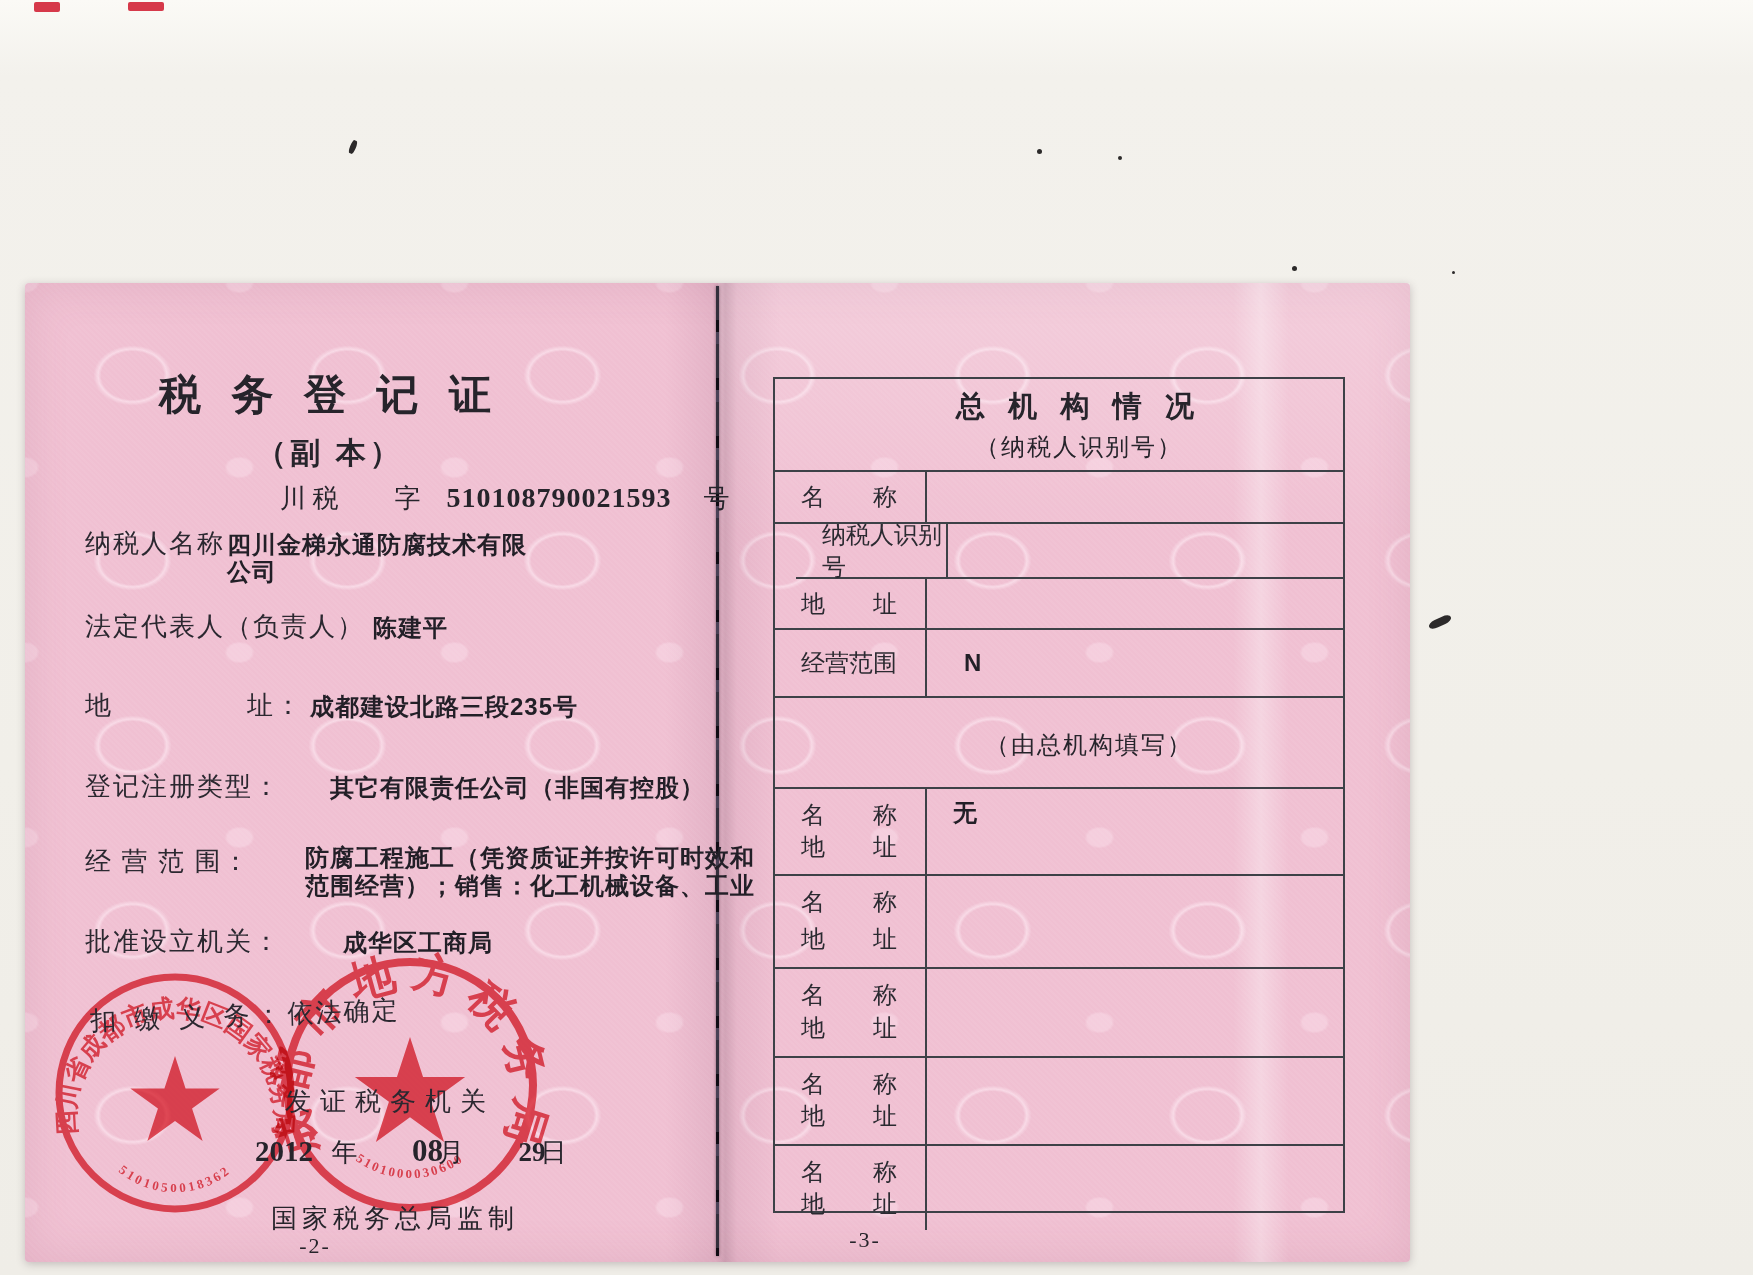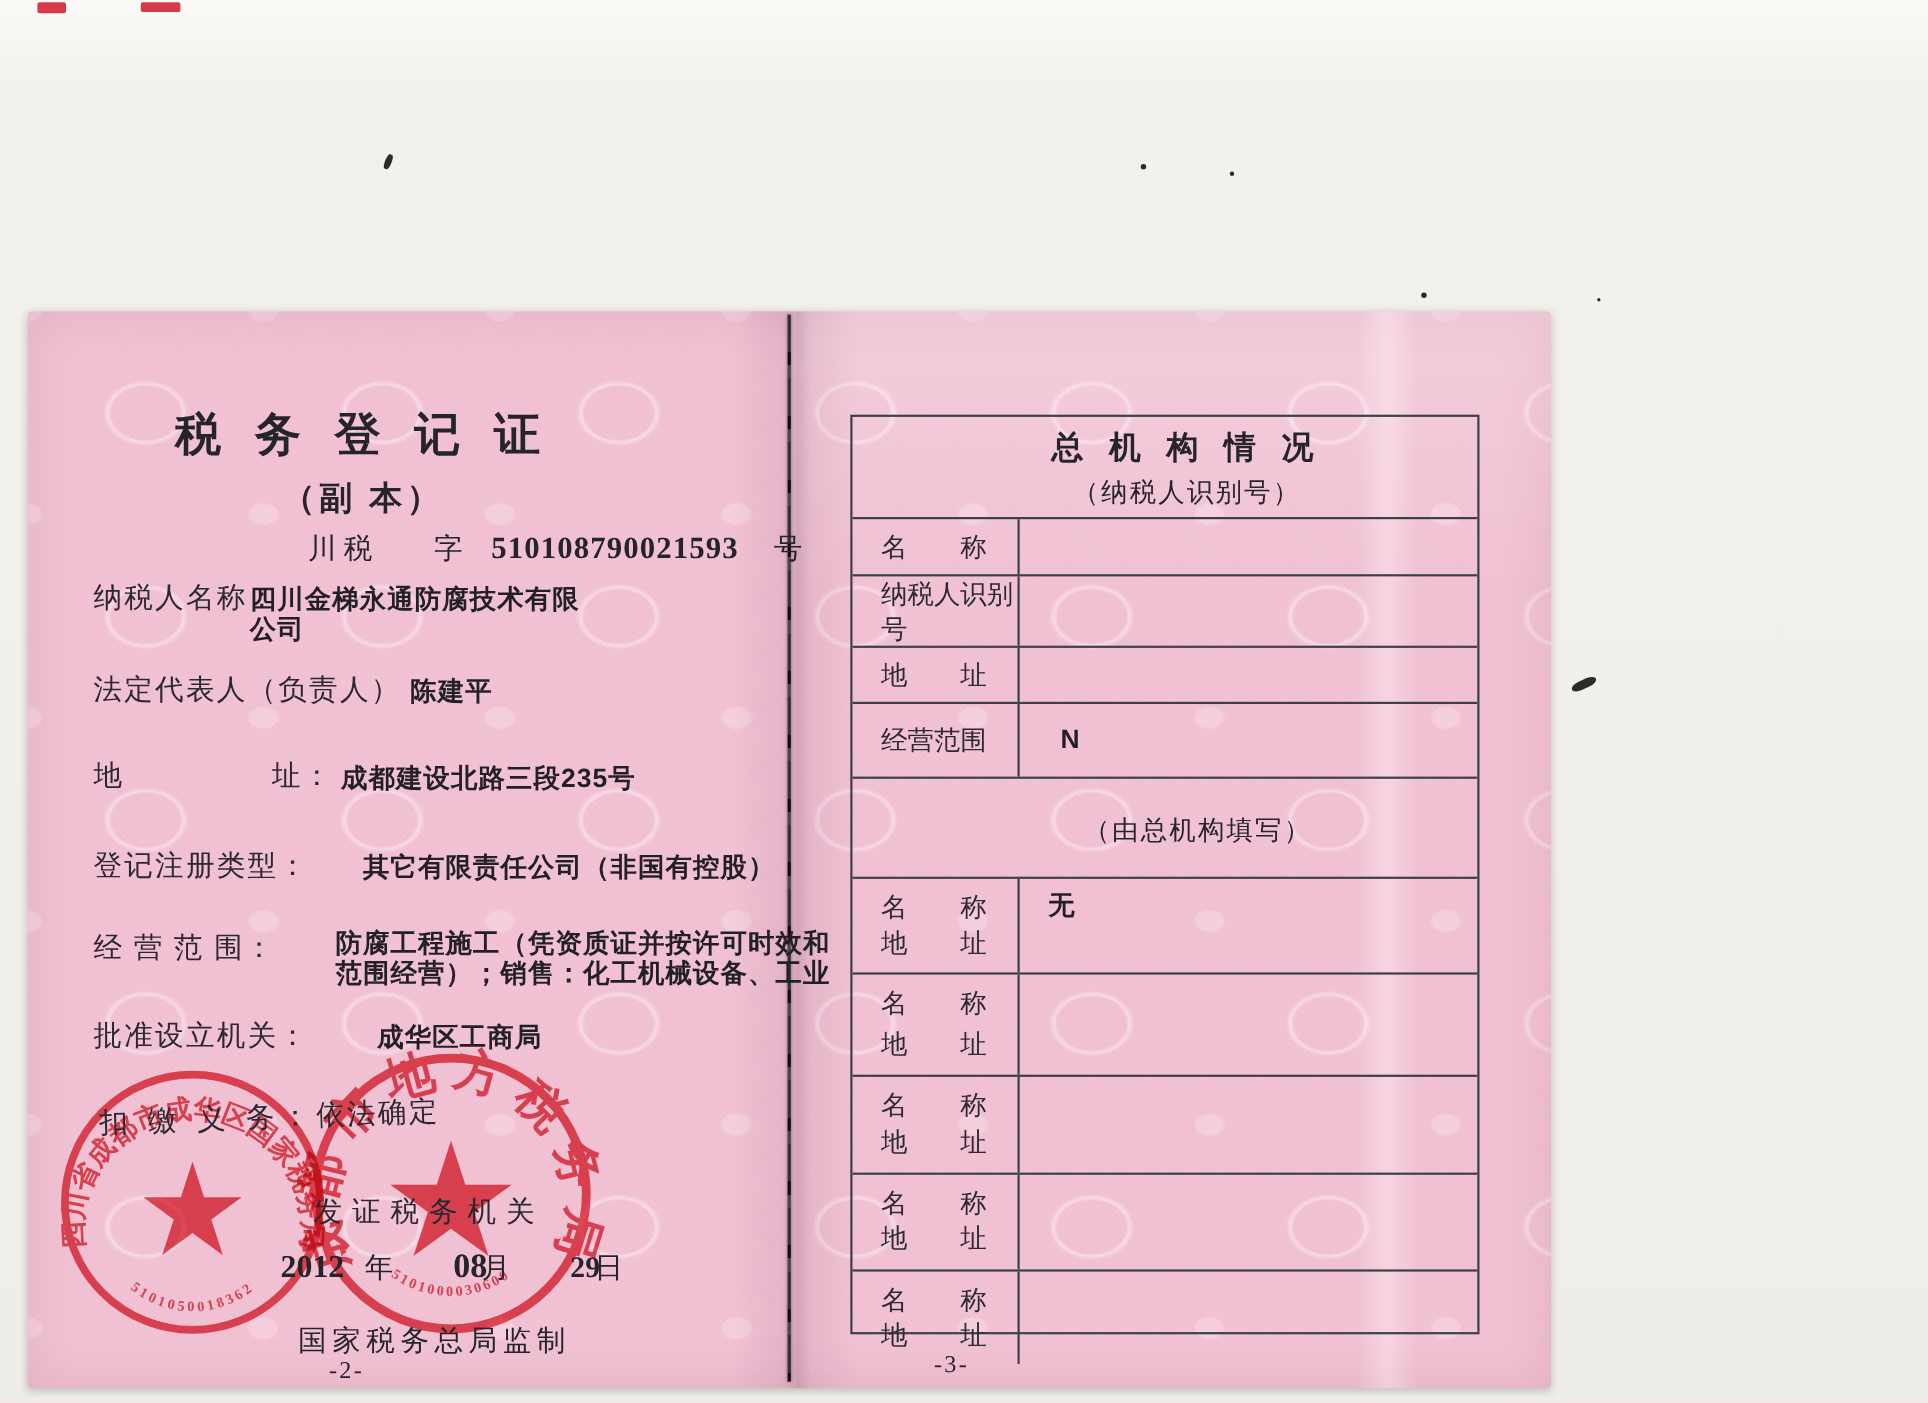--- a/index.html
+++ b/index.html
@@ -178,21 +178,21 @@
 
     <div class="trow thead" style="height:93px;padding-left:40px;">
       <div class="t1">总 机 构 情 况</div>
       <div class="t2">（纳税人识别号）</div>
     </div>
 
     <div class="trow" style="height:52px;">
       <div class="lcell">名　　称</div>
       <div class="vcell tval"></div>
     </div>
-    <div class="trow" style="height:65px;">
+    <div class="trow" style="height:55px;margin-left:21px;">
       <div class="lcell">纳税人识别号</div>
       <div class="vcell tval"></div>
     </div>
     <div class="trow" style="height:51px;">
       <div class="lcell">地　　址</div>
       <div class="vcell tval"></div>
     </div>
     <div class="trow" style="height:68px;gap:11px;">
       <div class="lcell">经营范围</div>
       <div class="vcell tval">N</div>

